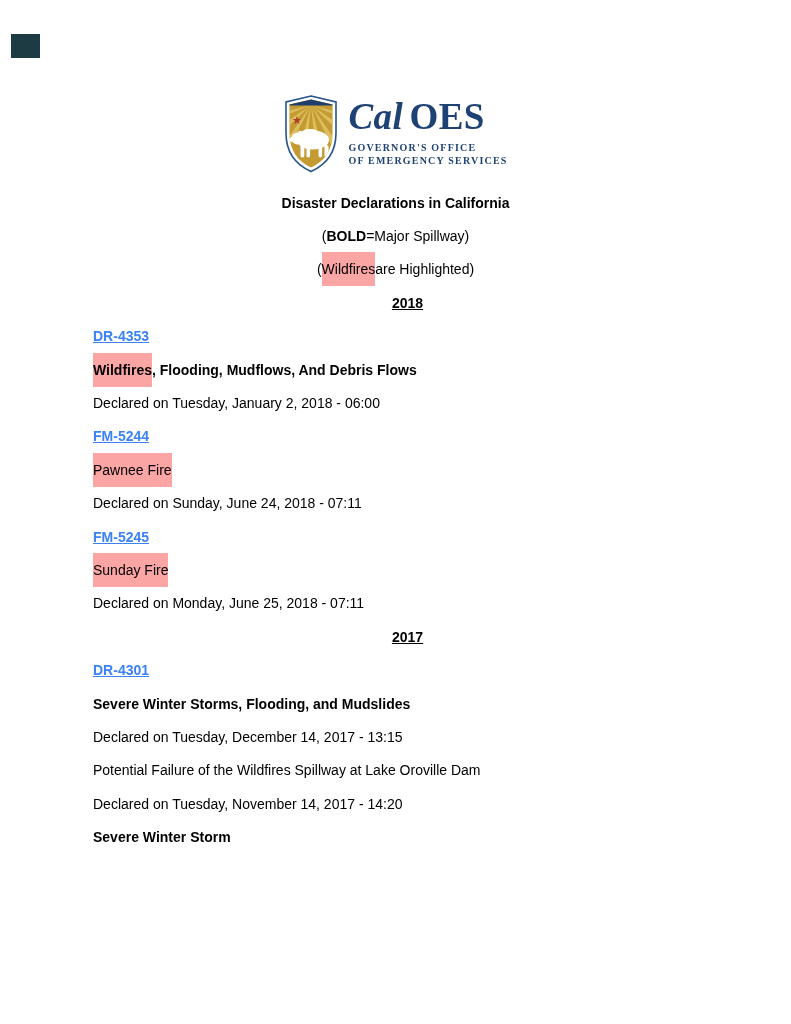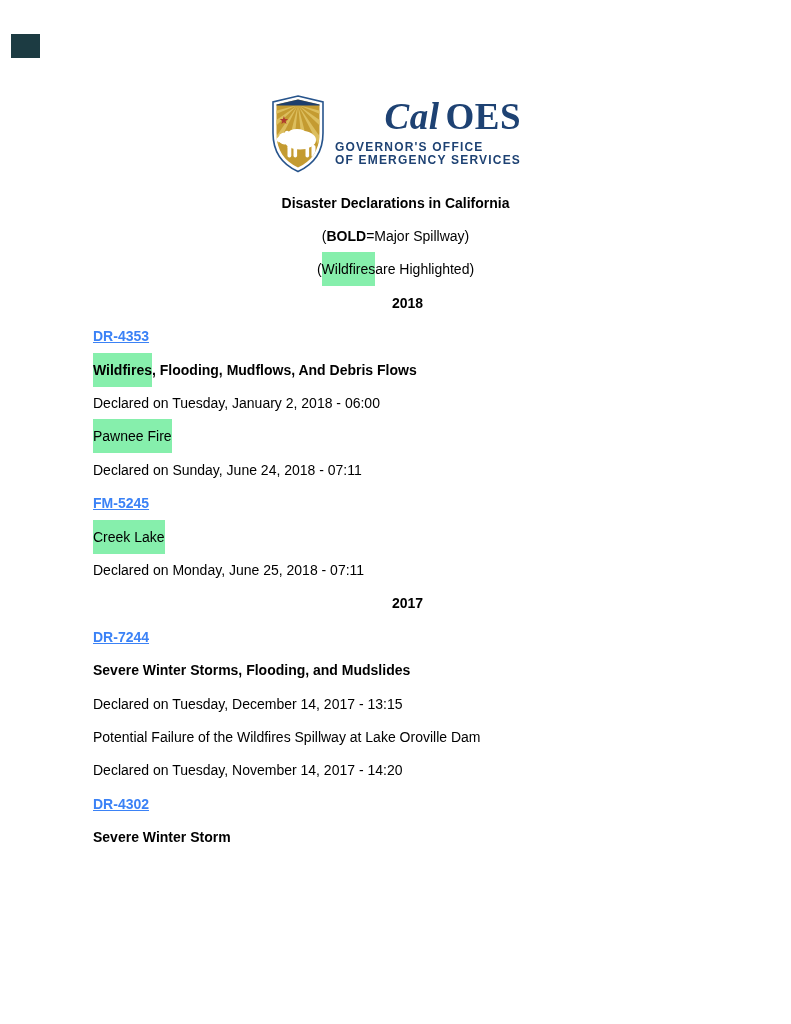--- a/index.html
+++ b/index.html
@@ -17,35 +17,35 @@
   }
   .logo-wrap{
     padding-top:95px;
     display:flex;justify-content:center;align-items:flex-start;gap:9px;
     height:78px;
   }
   .logo-shield{width:56px;height:78px;display:block;}
   .logo-textcol{display:flex;flex-direction:column;padding-top:2px;}
   .logo-title{
     font-family:"Liberation Serif",serif;font-weight:700;
-    color:#1E4273;font-size:37px;line-height:40px;letter-spacing:.5px;text-align:right;
+    color:#1E4273;font-size:37px;line-height:40px;letter-spacing:.5px;
   }
   .logo-title .cal{font-style:italic;margin-right:6px;}
   .logo-sub{
-    margin-top:4px;font-size:12px;font-weight:700;
-    letter-spacing:1.2px;color:#1E4273;line-height:13px;
+    margin-top:4px;font-size:10px;font-weight:700;
+    letter-spacing:1.2px;color:#1E4273;line-height:13px;font-family:Liberation Serif, serif;
   }
   .content{margin-top:13px;}
   .line{height:33.4px;display:flex;align-items:center;margin:0;padding:0;}
   .center{justify-content:center;}
   .item{padding-left:93px;}
   .bold{font-weight:700;}
-  .year span{font-weight:700;margin-left:24px;}
+  .year span{font-weight:700;text-decoration:underline;margin-left:24px;}
   a.doc-link{color:#3b82f6;font-weight:700;text-decoration:underline;cursor:pointer;}
-  mark{background:#86efac;color:inherit;padding:9px 0;}
+  mark{background:#fca5a5;color:inherit;padding:9px 0;}
 </style>
 </head>
 <body>
 
 <div class="page">
 
   <div class="corner-marker"></div>
 
   <div class="logo-wrap">
     <svg class="logo-shield" viewBox="0 0 56 78" xmlns="http://www.w3.org/2000/svg">
@@ -114,55 +114,55 @@
     <p class="line item">
         <a class="doc-link">DR-4353</a>
       </p>
     <p class="line item bold">
         <mark>Wildfires</mark>
         <span>, Flooding, Mudflows, And Debris Flows</span>
       </p>
     <p class="line item">Declared on Tuesday, January 2, 2018 - 06:00</p>
 
     <p class="line item">
+        <a class="doc-link">FM-5244</a>
+      </p>
+    <p class="line item">
         <mark>Pawnee Fire</mark>
         <span></span>
       </p>
     <p class="line item">Declared on Sunday, June 24, 2018 - 07:11</p>
 
     <p class="line item">
         <a class="doc-link">FM-5245</a>
       </p>
     <p class="line item">
-        <mark>Creek Lake</mark>
+        <mark>Sunday Fire</mark>
         <span></span>
       </p>
     <p class="line item">Declared on Monday, June 25, 2018 - 07:11</p>
 
     <p class="line center year">
         <span>2017</span>
       </p>
 
     <p class="line item">
-        <a class="doc-link">DR-7244</a>
+        <a class="doc-link">DR-4301</a>
       </p>
     <p class="line item bold">
         <mark></mark>
         <span>Severe Winter Storms, Flooding, and Mudslides</span>
       </p>
     <p class="line item">Declared on Tuesday, December 14, 2017 - 13:15</p>
 
     <p class="line item">
         <mark></mark>
         <span>Potential Failure of the Wildfires Spillway at Lake Oroville Dam</span>
       </p>
     <p class="line item">Declared on Tuesday, November 14, 2017 - 14:20</p>
 
-    <p class="line item">
-        <a class="doc-link">DR-4302</a>
-      </p>
     <p class="line item bold">
         <mark></mark>
         <span>Severe Winter Storm</span>
       </p>
 
   </div>
 </div>
 
 </body></html>

